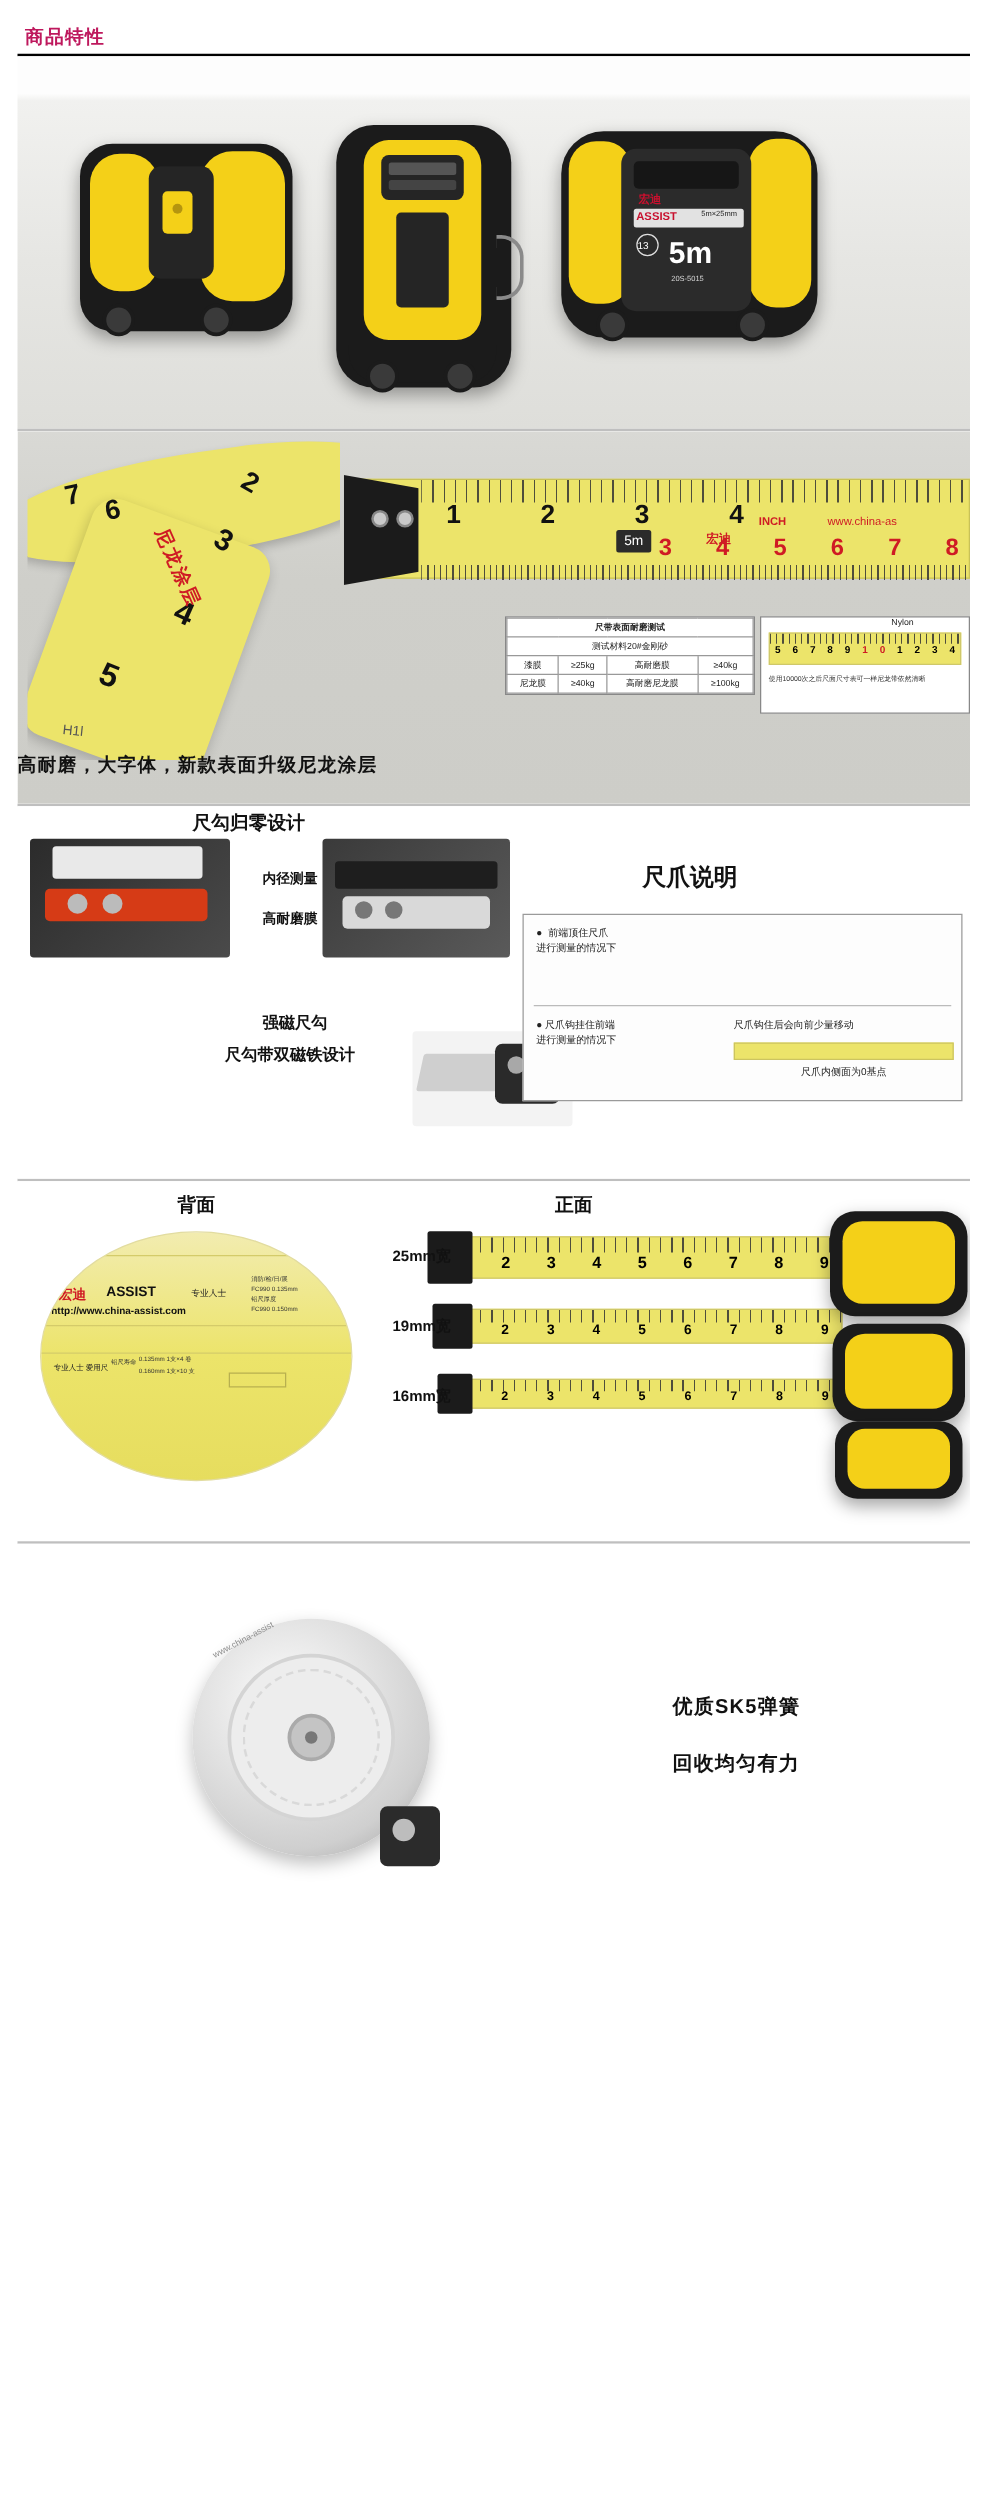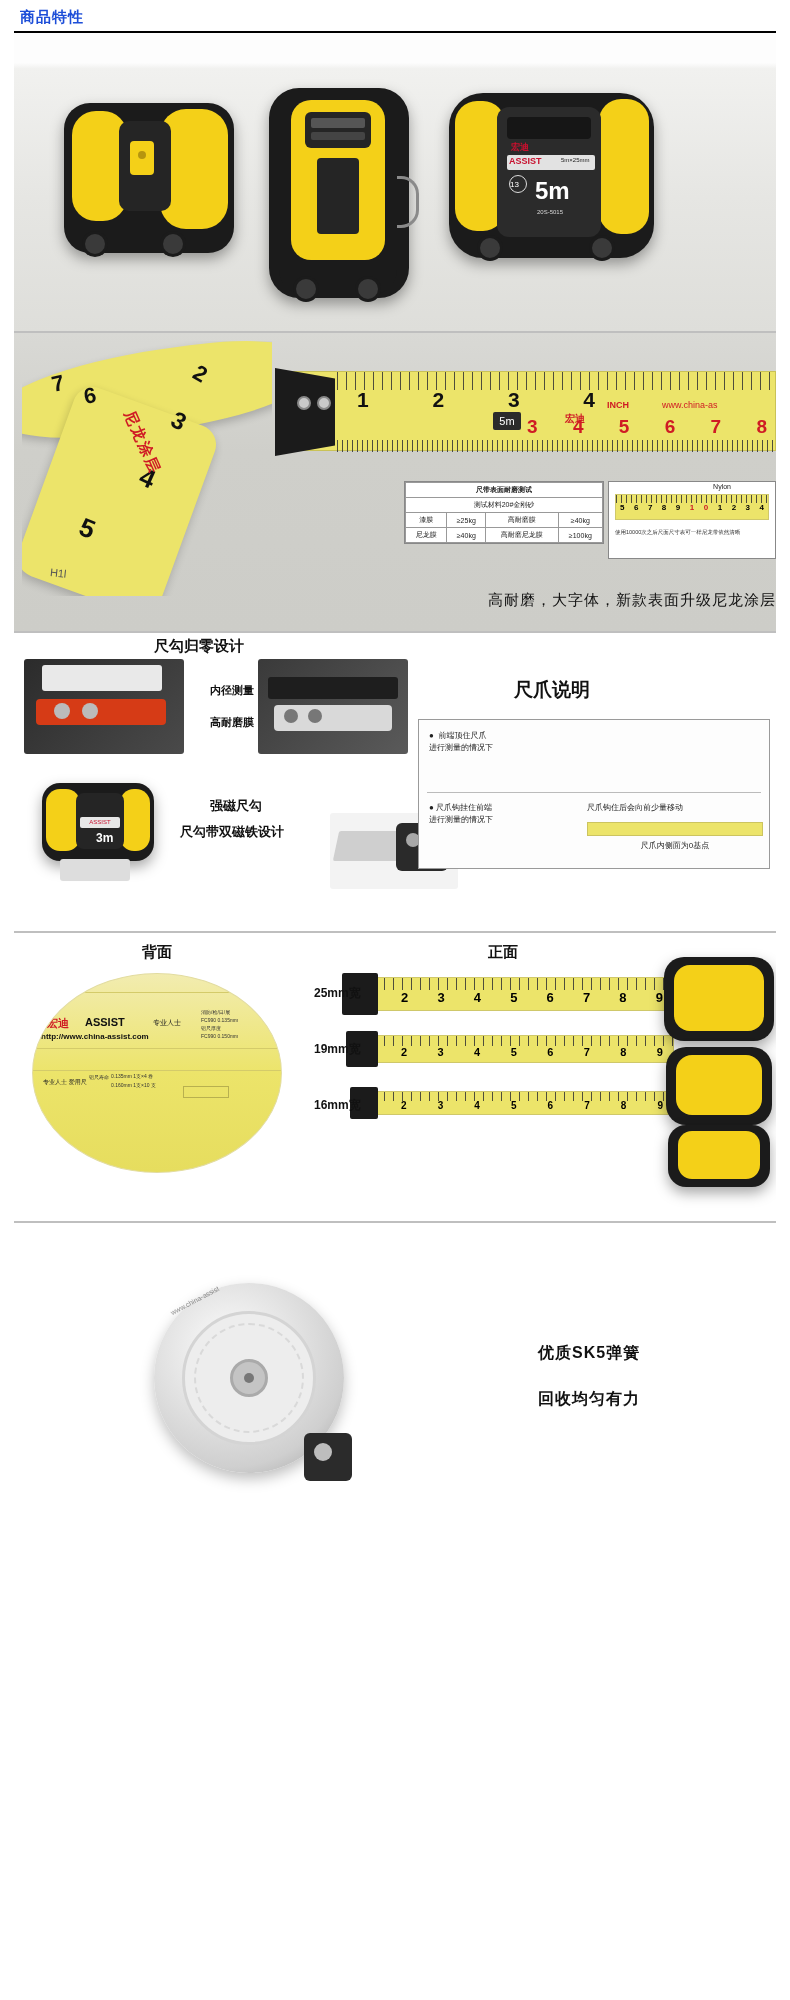--- a/index.html
+++ b/index.html
@@ -12,26 +12,26 @@
     width: 790px;
     height: 2000px;
     position: relative;
     overflow: hidden;
     background: #fff;
   }
 
   
   .header {
     width: 762px;
-    margin: 6px auto 0 auto;
+    margin: 18px auto 0 auto;
     border-bottom: 2px solid #000;
     padding: 2px 0 4px 6px;
     font-size: 15px;
     font-weight: bold;
-    color: #1d4ed8;
+    color: #be185d;
     letter-spacing: 1px;
   }
 
   
   .section {
     position: relative;
     width: 762px;
     margin: 0 auto;
     border-bottom: 2px solid #bfbfbf;
     background: #fff;
@@ -66,22 +66,22 @@
     border-radius:50%; border:3px solid #1b1b1b;
   }
 
   
   .s2 { height: 300px; background:#ffffff; }
   .blade-bg {
     position:absolute; inset:0;
     background: linear-gradient(180deg,#d9d9d5 0%, #cfcfca 40%, #cdcdc8 100%);
   }
   .caption-center {
-    position:absolute; width:100%; text-align:right;
-    font-size:15px; font-weight:normal; color:#111; letter-spacing:1px;
+    position:absolute; width:100%; text-align:left;
+    font-size:15px; font-weight:bold; color:#111; letter-spacing:1px;
   }
   .tbl {
     position:absolute; background:#fff; border:1px solid #888;
     font-size:7px; color:#222;
   }
   .tbl table { border-collapse: collapse; width:100%; }
   .tbl th, .tbl td {
     border:1px solid #999; padding:2px 3px; text-align:center;
     font-weight:normal; white-space:nowrap;
   }
@@ -292,30 +292,20 @@
       <div style="position:absolute; left:16px; top:46px; width:118px; height:26px; background:#d9d9d9; border-radius:4px;"></div>
       <div style="position:absolute; left:26px; top:50px; width:14px; height:14px; background:#777; border-radius:50%;"></div>
       <div style="position:absolute; left:50px; top:50px; width:14px; height:14px; background:#777; border-radius:50%;"></div>
     </div>
 
     <div class="claw-title" style="left:140px; top:4px; font-size:15px;">尺勾归零设计</div>
 
     <div class="arrowlabel" style="left:196px; top:50px;">内径测量</div>
     <div class="arrowlabel" style="left:196px; top:82px;">高耐磨膜</div>
 
-    <div style="position:absolute; left:28px; top:150px; width:118px; height:100px;">
-      <div class="shell" style="left:0; top:0; width:112px; height:78px; border-radius:18px;">
-        <div class="yellowband" style="left:4px; top:6px; width:34px; height:62px; border-radius:14px;"></div>
-        <div class="yellowband" style="left:78px; top:6px; width:30px; height:62px; border-radius:14px;"></div>
-        <div class="darkface" style="left:34px; top:10px; width:48px; height:56px; border-radius:8px;"></div>
-        <div style="position:absolute; left:38px; top:34px; width:40px; height:11px; background:#e7e7e7; border-radius:2px; font-size:6px; color:#c8102e; text-align:center; line-height:11px;">ASSIST</div>
-        <div style="position:absolute; left:54px; top:48px; font-size:12px; font-weight:bold; color:#fff;">3m</div>
-      </div>
-      <div style="position:absolute; left:18px; top:76px; width:70px; height:22px; background:#ddd; border-radius:3px;"></div>
-    </div>
 
     <div class="claw-title" style="left:196px; top:164px; font-size:13px;">强磁尺勾</div>
     <div class="claw-title" style="left:166px; top:190px; font-size:13px;">尺勾带双磁铁设计</div>
 
     <div style="position:absolute; left:316px; top:180px; width:128px; height:76px; background:#f3f3f3; border-radius:3px;">
       <div style="position:absolute; left:6px; top:18px; width:70px; height:30px; background:#cfcfcf; transform:skewX(-12deg); border-radius:2px;"></div>
       <div style="position:absolute; left:66px; top:10px; width:52px; height:48px; background:#2a2a2a; border-radius:6px;"></div>
       <div style="position:absolute; left:76px; top:20px; width:14px; height:14px; background:#a8a8a8; border-radius:50%;"></div>
       <div style="position:absolute; left:96px; top:20px; width:14px; height:14px; background:#a8a8a8; border-radius:50%;"></div>
     </div>
@@ -336,21 +326,21 @@
         <div style="margin-top:8px; height:14px; background:#ece46a; border:1px solid #ccc460;"></div>
         <div style="margin-top:4px; text-align:center;">尺爪内侧面为0基点</div>
       </div>
     </div>
   </div>
 
   <div class="section s4 photo">
     <div style="position:absolute; inset:0; background:#fff;"></div>
 
     <div class="claw-title" style="left:128px; top:10px; font-size:15px;">背面</div>
-    <div class="claw-title" style="left:430px; top:10px; font-size:15px;margin-left:44px;">正面</div>
+    <div class="claw-title" style="left:430px; top:10px; font-size:15px;">正面</div>
 
     <div class="circle-photo" style="left:18px; top:40px; width:250px; height:200px; border-radius:50%;">
       <div style="position:absolute; left:0; right:0; top:18px; height:1px; background:#d4cb6a;"></div>
       <div style="position:absolute; left:14px; top:42px; font-size:11px; font-weight:bold; color:#cf1b24;">宏迪</div>
       <div style="position:absolute; left:52px; top:42px; font-size:11px; font-weight:bold; color:#111;">ASSIST</div>
       <div style="position:absolute; left:120px; top:44px; font-size:7px; color:#222;">专业人士</div>
       <div style="position:absolute; left:168px; top:34px; font-size:5px; color:#333; line-height:1.6;">
         <div>消防/检/日/展</div>
         <div>FC990 0.135mm</div>
         <div>铝尺厚度</div>

